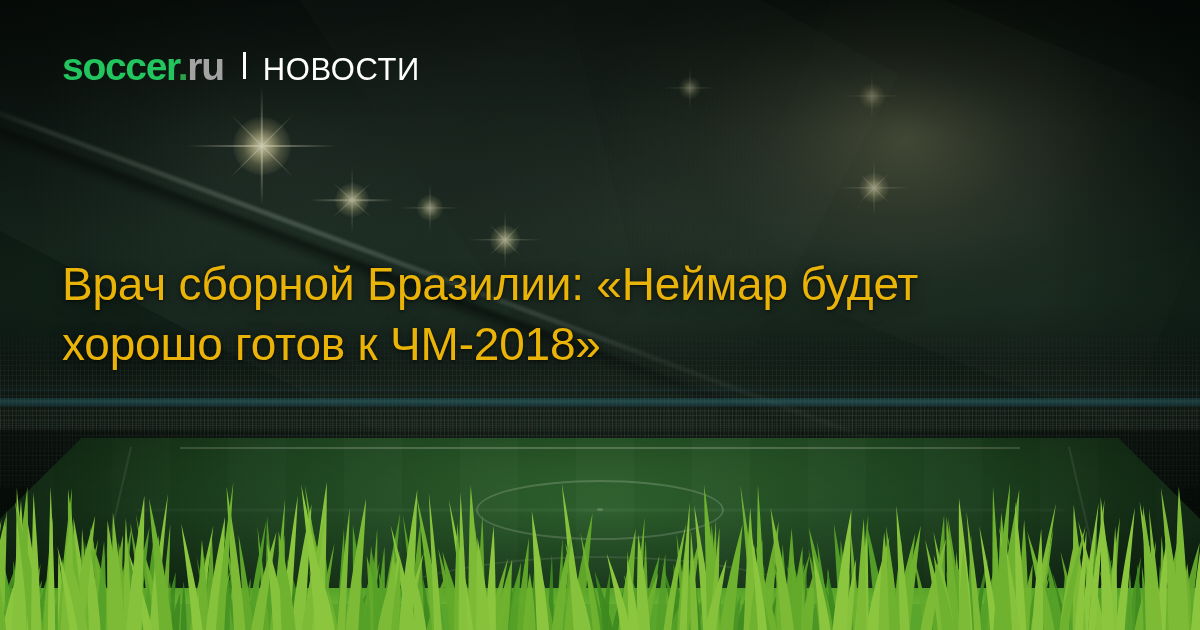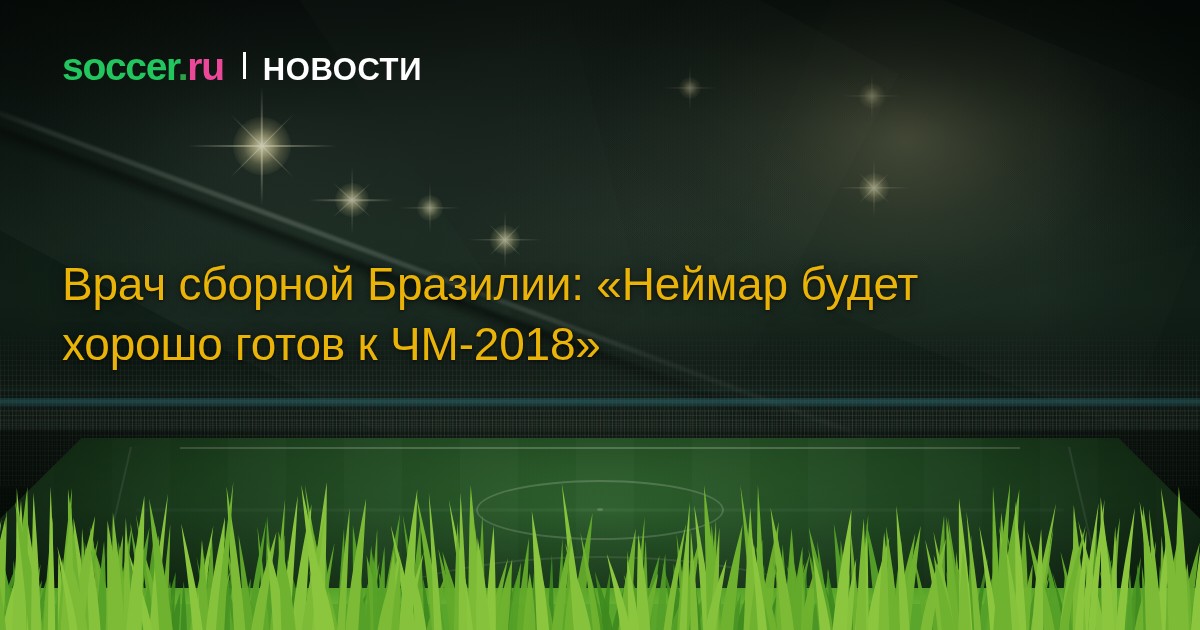--- a/index.html
+++ b/index.html
@@ -336,34 +336,34 @@
     z-index: 40;
   }
   .logo {
     font-size: 39px;
     font-weight: bold;
     letter-spacing: -1.3px;
     line-height: 1;
   }
   .logo-soccer { color: #22c55e; }
   .logo-dot    { color: #2fa04a; }
-  .logo-ru     { color: #ec4899; }
+  .logo-ru     { color: #a3a3a3; }
 
   .header-sep {
     display: inline-block;
     width: 3px;
     height: 27px;
     background: #ffffff;
     margin: 0 17px 0 19px;
     position: relative;
     top: -1px;
   }
   .header-section {
     font-size: 31px;
-    font-weight: bold;
+    font-weight: normal;
     color: #ffffff;
     letter-spacing: 0.6px;
     line-height: 1;
   }
 
   
   .title {
     position: absolute;
     left: 62px; top: 254px;
     width: 1010px;

